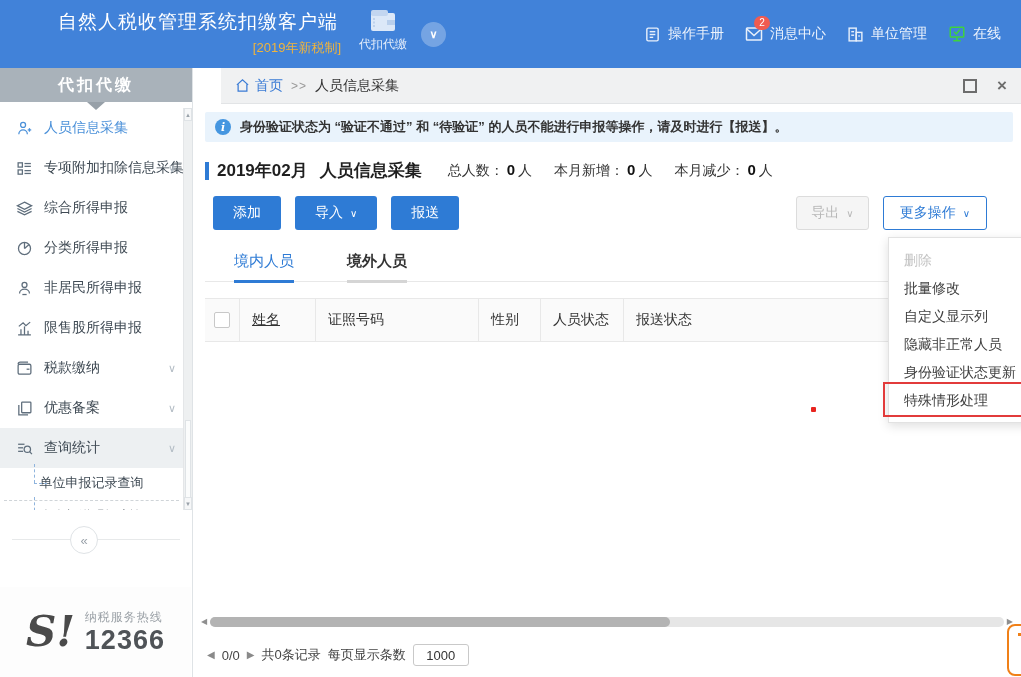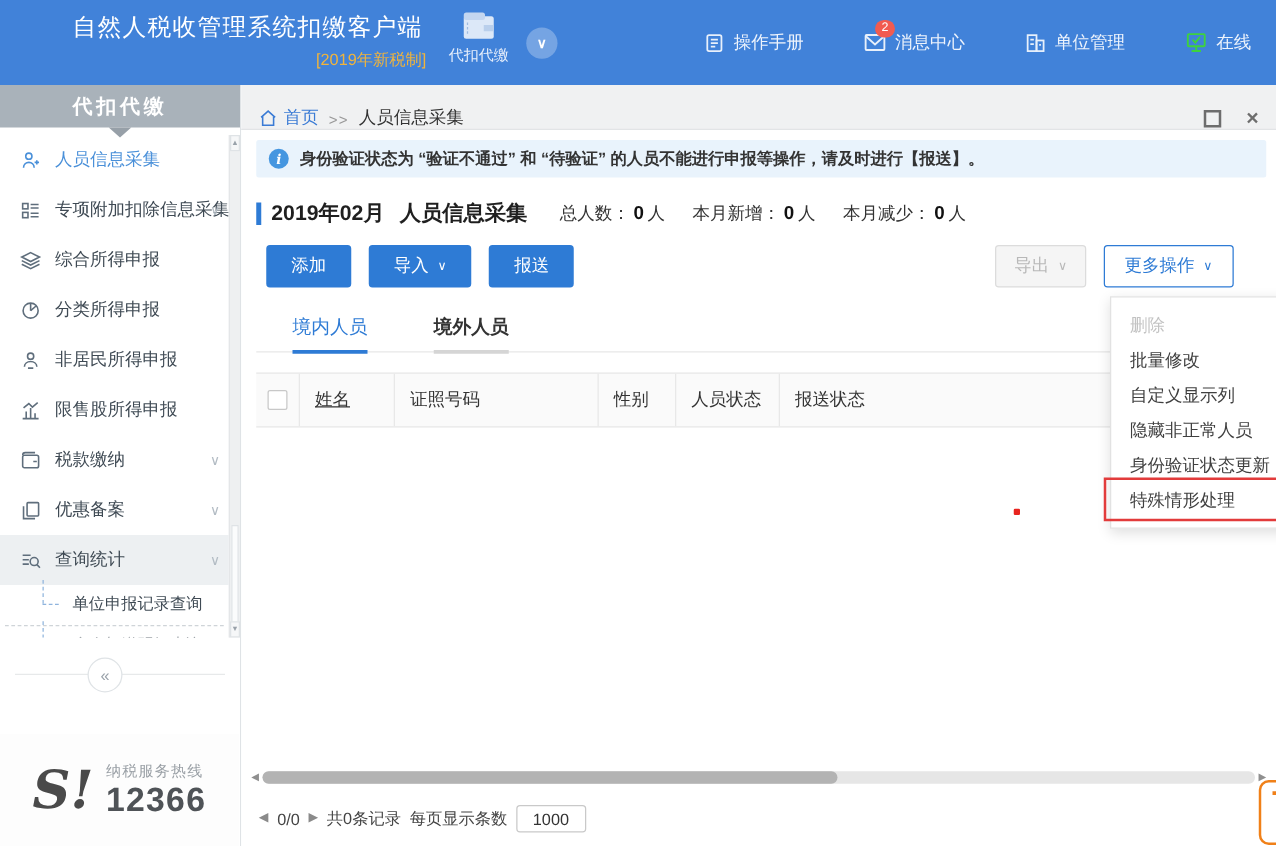--- a/index.html
+++ b/index.html
@@ -14,21 +14,21 @@
   .logo{position:absolute;left:7px;top:2px;width:50px;height:64px;}
   .logo-caption{color:#e0281c;font-size:10px;font-weight:bold;font-style:italic;
     text-align:center;white-space:nowrap;text-shadow:0 0 2px rgba(255,255,255,.95);margin-top:-2px;}
   .app-title{position:absolute;left:58px;top:9px;color:#fff;font-size:19px;letter-spacing:1px;white-space:nowrap;}
   .app-subtitle{position:absolute;left:58px;top:39px;width:283px;text-align:right;color:#f0b43c;font-size:13px;}
   .module{position:absolute;left:352px;top:9px;width:62px;text-align:center;cursor:pointer;}
   .module-label{font-size:12px;color:#e6eefb;margin-top:3px;white-space:nowrap;}
   .header-caret{position:absolute;left:421px;top:22px;width:25px;height:25px;border-radius:50%;
     background:rgba(255,255,255,.28);color:#fff;display:flex;align-items:center;justify-content:center;
     font-size:11px;font-weight:bold;cursor:pointer;}
-  .header-nav{position:absolute;right:20px;top:0;height:68px;display:flex;align-items:center;gap:48px;
+  .header-nav{position:absolute;right:20px;top:0;height:68px;display:flex;align-items:center;gap:21px;
     color:#edf3fc;font-size:14px;}
   .nav-item{display:flex;align-items:center;gap:7px;cursor:pointer;white-space:nowrap;}
   .nav-icon{position:relative;color:#e8f0fb;}
   .badge{position:absolute;top:-10px;left:9px;background:#f15b50;color:#fff;font-size:10px;
     line-height:14px;min-width:8px;padding:0 4px;border-radius:8px;text-align:center;}
   .online-icon{color:#3ed23e;}
 
   
   .sidebar{position:absolute;left:0;top:68px;width:193px;bottom:0;background:#fff;border-right:1px solid #dfe3e6;box-sizing:border-box;}
   .side-head{height:34px;background:#a9b2ba;color:#fff;font-size:16px;font-weight:bold;letter-spacing:3px;
@@ -36,22 +36,22 @@
   .side-caret{width:0;height:0;border-left:9px solid transparent;border-right:9px solid transparent;
     border-top:8px solid #97a0a8;margin:0 auto;}
   .menu{position:absolute;top:40px;left:0;right:9px;height:402px;overflow:hidden;}
   .m-item{height:40px;display:flex;align-items:center;padding-left:16px;gap:11px;font-size:14px;
     color:#3f4a54;position:relative;white-space:nowrap;cursor:pointer;}
   .m-item svg{flex:none;color:#5f6e7c;}
   .m-item.active{color:#4a90d9;}
   .m-item.active svg{color:#4a90d9;}
   .m-item.expanded{background:#edf0f2;}
   .m-caret{position:absolute;right:7px;color:#b3bcc4;font-size:11px;}
-  .m-sub{height:30px;display:flex;align-items:center;padding-left:58px;font-size:13px;color:#3f4a54;
-    position:relative;cursor:pointer;white-space:nowrap;}
+  .m-sub{height:30px;display:flex;align-items:center;font-size:13px;color:#3f4a54;
+    position:relative;cursor:pointer;white-space:nowrap;justify-content:center;}
   .m-sub::before{content:"";position:absolute;left:34px;top:-4px;height:19px;border-left:1px dashed #8fb4dd;}
   .m-sub::after{content:"";position:absolute;left:34px;width:13px;top:15px;border-top:1px dashed #8fb4dd;}
   .m-divider{border-top:1px dashed #cfd4d8;margin:2px 4px 0 4px;}
   .side-scrollbar{position:absolute;right:0;top:40px;height:402px;width:9px;background:#eef0f1;border-left:1px solid #e4e6e8;box-sizing:border-box;}
   .sb-btn{position:absolute;left:0;right:0;height:13px;background:#f6f7f8;border:1px solid #dfe3e6;box-sizing:border-box;
     display:flex;align-items:center;justify-content:center;font-size:6px;color:#9aa2aa;cursor:pointer;}
   .sb-up{top:0;}
   .sb-down{bottom:0;}
   .sb-thumb{position:absolute;left:1px;right:1px;top:312px;height:78px;background:#fbfcfc;border:1px solid #dfe3e6;}
   .collapse-line{position:absolute;left:12px;right:12px;top:471px;border-top:1px solid #e7e9ea;}
@@ -60,22 +60,22 @@
     font-size:13px;cursor:pointer;z-index:2;}
   .hotline{position:absolute;left:0;right:1px;bottom:0;height:90px;display:flex;align-items:center;
     justify-content:center;gap:10px;background:#fdfdfd;}
   .hotline-icon{font-family:"DejaVu Serif",serif;font-size:42px;font-weight:bold;font-style:italic;
     color:#4a4a4a;line-height:1;}
   .hotline-label{font-size:12px;color:#9aa0a6;letter-spacing:1px;}
   .hotline-number{font-size:27px;font-weight:bold;color:#4f5357;letter-spacing:1px;line-height:1.1;}
 
   
   .main{position:absolute;left:193px;top:68px;right:0;bottom:0;background:#fff;}
-  .crumb{height:36px;background:#f0f1f2;border-bottom:1px solid #e2e4e6;display:flex;align-items:flex-end;
-    padding:0 14px;font-size:14px;box-sizing:border-box;}
+  .crumb{height:36px;background:#f0f1f2;border-bottom:1px solid #e2e4e6;display:flex;align-items:center;
+    padding:0 14px;font-size:14px;box-sizing:border-box;margin-left:28px;}
   .crumb-home{display:flex;align-items:center;gap:5px;color:#3a7bd5;cursor:pointer;}
   .crumb-sep{color:#999;margin:0 8px;font-size:12px;letter-spacing:1px;}
   .crumb-cur{color:#333;}
   .win-controls{margin-left:auto;display:flex;align-items:center;gap:20px;color:#6d6d6d;}
   .win-max{width:10px;height:10px;border:2px solid #6d6d6d;cursor:pointer;}
   .win-close{font-size:17px;font-weight:bold;cursor:pointer;line-height:1;}
 
   .notice{position:absolute;left:12px;right:8px;top:44px;height:30px;background:#e9f3fc;border-radius:2px;
     display:flex;align-items:center;gap:9px;padding:0 10px;box-sizing:border-box;}
   .info-icon{width:16px;height:16px;border-radius:50%;background:#4596e0;color:#fff;font-size:11px;font-weight:bold;

